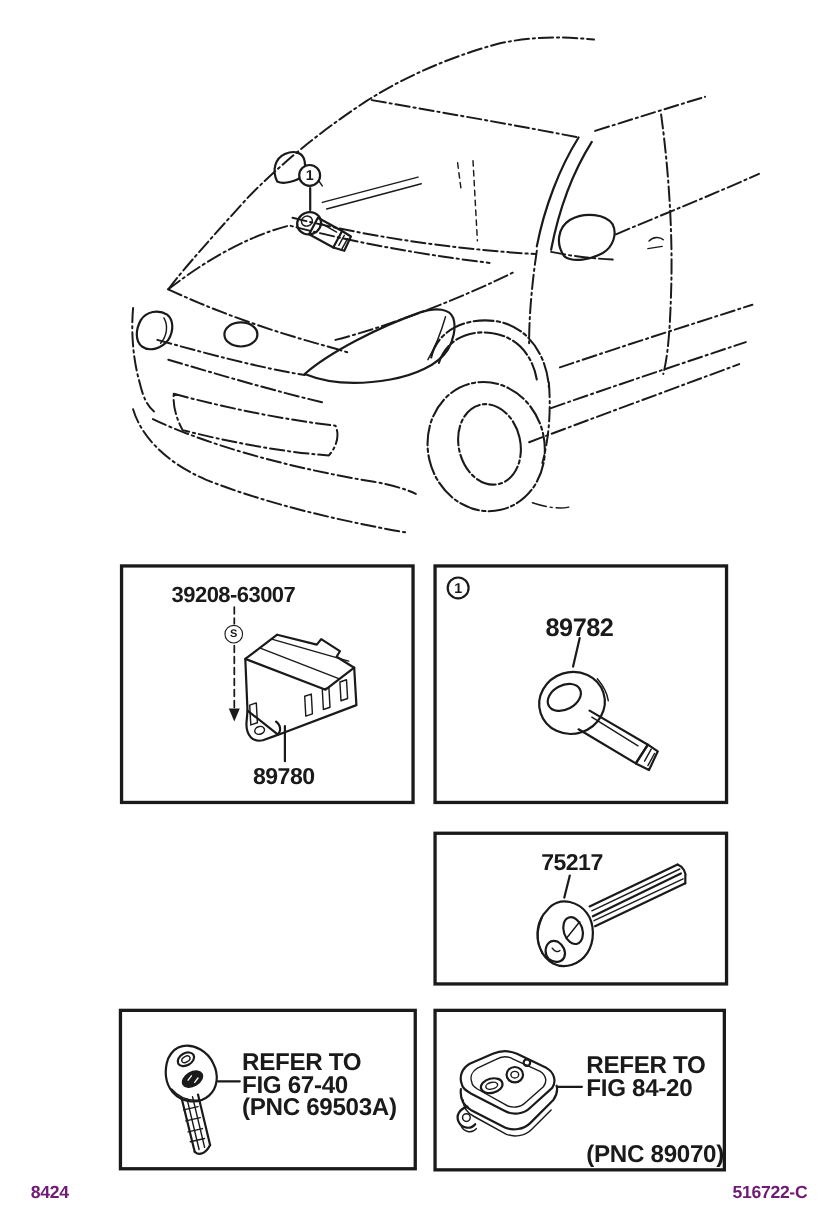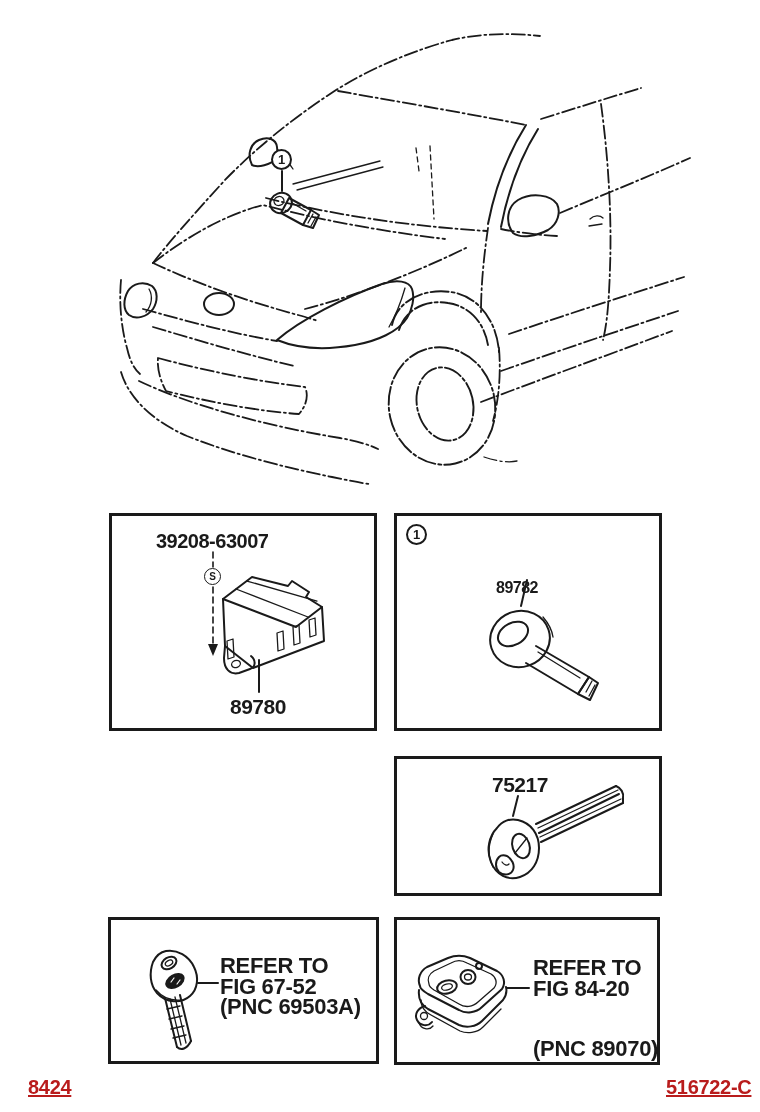--- a/index.html
+++ b/index.html
@@ -38,22 +38,22 @@
     display:flex;align-items:center;justify-content:center;
     font-size:13px;font-weight:700;background:#fff;
   }
   .screwsym{
     position:absolute;width:17px;height:17px;box-sizing:border-box;
     border:1.6px solid #1a1a1a;border-radius:50%;
     display:flex;align-items:center;justify-content:center;
     font-size:10px;font-weight:700;background:#fff;
   }
   .footer-text{
-    position:absolute;font-weight:700;font-size:20px;line-height:1;
-    letter-spacing:-0.3px;white-space:nowrap;color:#b91c1c;text-decoration:underline;
+    position:absolute;font-weight:700;font-size:16px;line-height:1;
+    letter-spacing:-0.3px;white-space:nowrap;color:#701a75;
   }
 </style>
 </head>
 <body>
 
 <div class="page">
 
   <div class="pbox" style="left:109px;top:513px;width:268px;height:218px;"></div>
   <div class="pbox" style="left:394px;top:513px;width:268px;height:218px;"></div>
   <div class="pbox" style="left:394px;top:756px;width:268px;height:140px;"></div>
@@ -202,25 +202,25 @@
       <path d="M507,988 L529,988"></path>
     </g>
   </svg>
 
   <span class="callout" style="left:271px;top:149px;">1</span>
   <span class="callout" style="left:406px;top:524px;">1</span>
   <span class="screwsym" style="left:204px;top:568px;">S</span>
 
   <span class="plabel" style="left:156px;top:531px;font-size:20px;">39208-63007</span>
   <span class="plabel" style="left:230px;top:696px;font-size:21px;text-align:right;">89780</span>
-  <span class="plabel" style="left:496px;top:580px;font-size:16px;">89782</span>
+  <span class="plabel" style="left:496px;top:559px;font-size:23px;">89782</span>
   <span class="plabel" style="left:492px;top:774px;font-size:21px;">75217</span>
 
   <span class="refline" style="left:220px;top:955px;">REFER TO</span>
-  <span class="refline" style="left:220px;top:976px;">FIG 67-52</span>
+  <span class="refline" style="left:220px;top:976px;">FIG 67-40</span>
   <span class="refline" style="left:220px;top:996px;">(PNC 69503A)</span>
 
   <span class="refline" style="left:533px;top:957px;">REFER TO</span>
   <span class="refline" style="left:533px;top:978px;">FIG 84-20</span>
   <span class="refline" style="left:533px;top:998px;margin-top:40px;">(PNC 89070)</span>
 
   <span class="footer-text" style="left:28px;top:1077px;">8424</span>
   <span class="footer-text" style="left:666px;top:1077px;">516722-C</span>
 
 </div>

